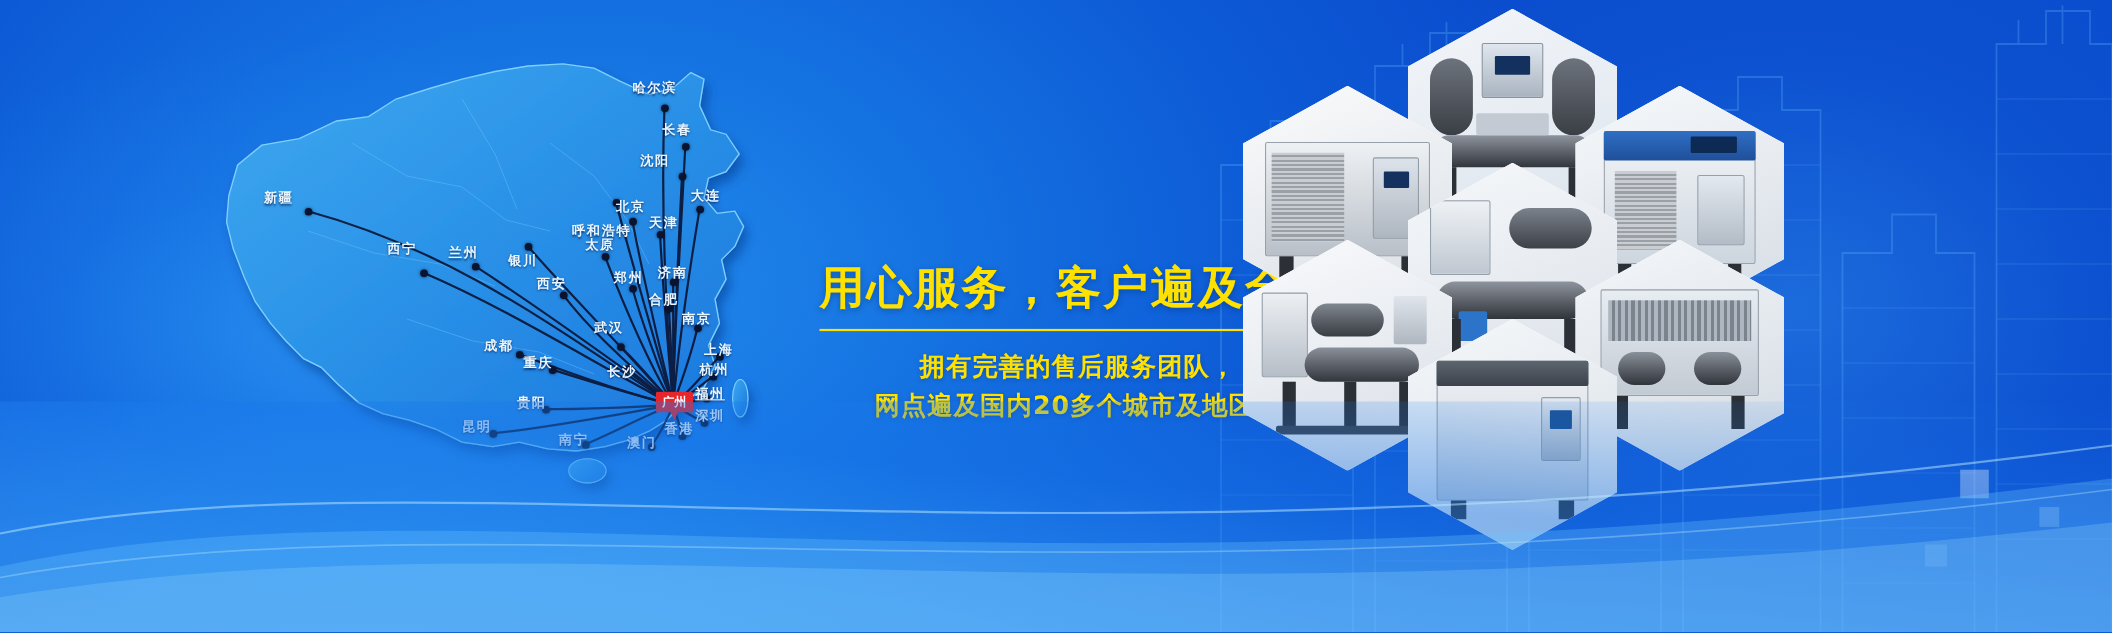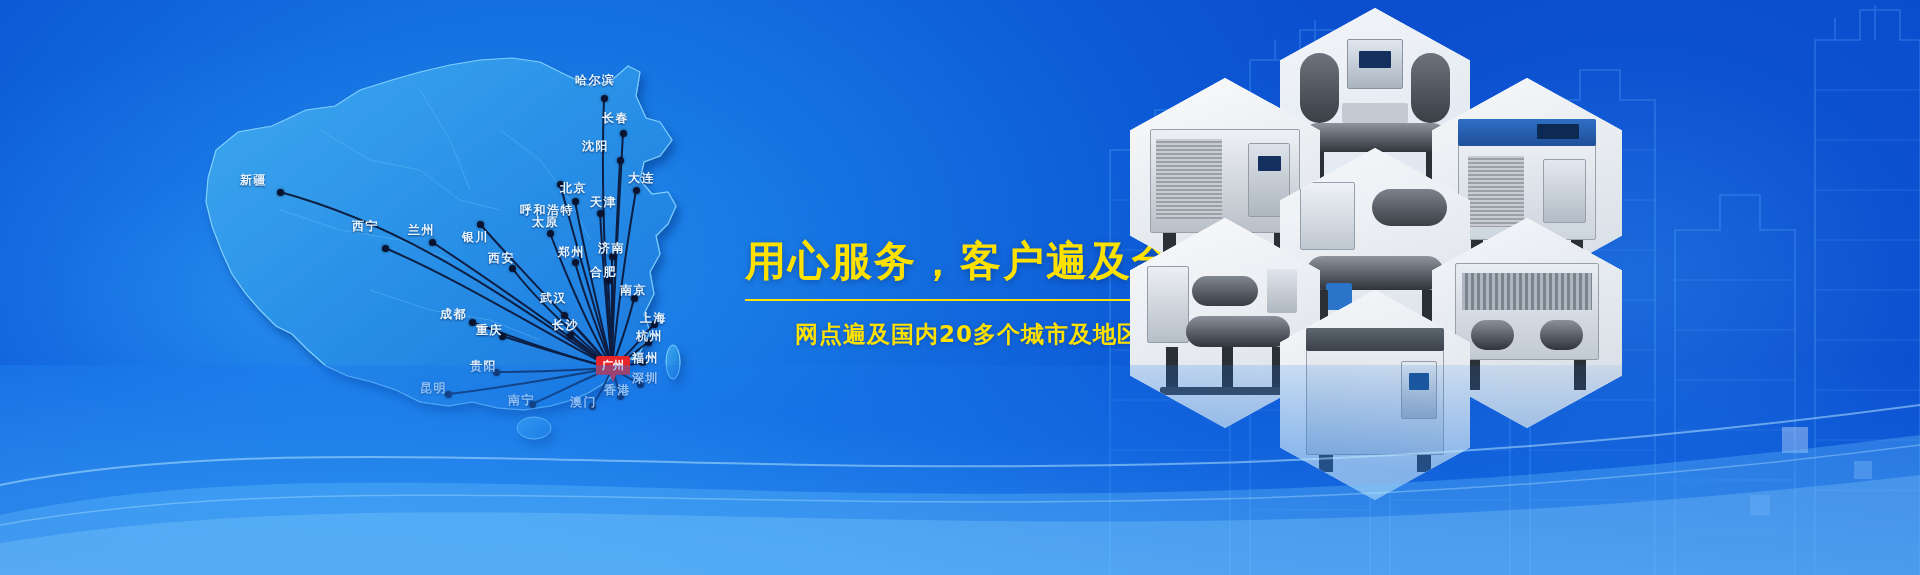--- a/index.html
+++ b/index.html
@@ -262,23 +262,23 @@
         <div class="city-label" style="left: 470px; top: 254px;">合肥</div>
         <div class="city-dot" style="left: 511px; top: 285px;"></div>
         <div class="city-label" style="left: 500px; top: 272px;">南京</div>
         <div class="city-dot" style="left: 531px; top: 311px;"></div>
         <div class="city-label" style="left: 520px; top: 300px;">上海</div>
         <div class="city-dot" style="left: 525px; top: 329px;"></div>
         <div class="city-label" style="left: 516px; top: 318px;">杭州</div>
         <div class="city-dot" style="left: 441px; top: 302px;"></div>
         <div class="city-label" style="left: 420px; top: 280px;">武汉</div>
         <div class="city-dot" style="left: 447px; top: 322px;"></div>
-        <div class="city-label" style="left: 432px; top: 307px;">长沙</div>
+        <div class="city-label" style="left: 432px; top: 320px;">长沙</div>
         <div class="city-dot" style="left: 519px; top: 349px;"></div>
-        <div class="city-label" style="left: 512px; top: 340px;">福州</div>
+        <div class="city-label" style="left: 512px; top: 340px; text-decoration: underline;">福州</div>
         <div class="city-dot" style="left: 349px; top: 309px;"></div>
         <div class="city-label" style="left: 320px; top: 296px;">成都</div>
         <div class="city-dot" style="left: 379px; top: 323px;"></div>
         <div class="city-label" style="left: 356px; top: 312px;">重庆</div>
         <div class="city-dot" style="left: 373px; top: 359px;"></div>
         <div class="city-label" style="left: 350px; top: 348px;">贵阳</div>
         <div class="city-dot" style="left: 325px; top: 381px;"></div>
         <div class="city-label" style="left: 300px; top: 370px;">昆明</div>
         <div class="city-dot" style="left: 409px; top: 391px;"></div>
         <div class="city-label" style="left: 388px; top: 382px;">南宁</div>
@@ -291,20 +291,21 @@
       </div>
 
     <div class="hub-marker" style="left:476px; top:346px;">
       <span>广州</span>
     </div>
   </div>
 
   <div class="copy">
     <div class="headline">用心服务，客户遍及全国</div>
     <div class="divider"></div>
+    <div class="subline">拥有完善的售后服务团队，</div>
     <div class="subline">网点遍及国内20多个城市及地区。</div>
   </div>
 
   <div class="hex-cluster">
 
     <div class="hex" style="left:110px; top:8px; width:190px; height:210px; background:#e9eef4;">
       <div class="inner" style="background:linear-gradient(160deg,#f3f6fa,#dbe3ec);">
         <div class="mach">
           <div class="cyl" style="left:4%;  top:14%; width:24%; height:42%; background:linear-gradient(180deg,#6d737c,#3a3e45);"></div>
           <div class="cyl" style="right:4%; top:14%; width:24%; height:42%; background:linear-gradient(180deg,#6d737c,#3a3e45);"></div>

